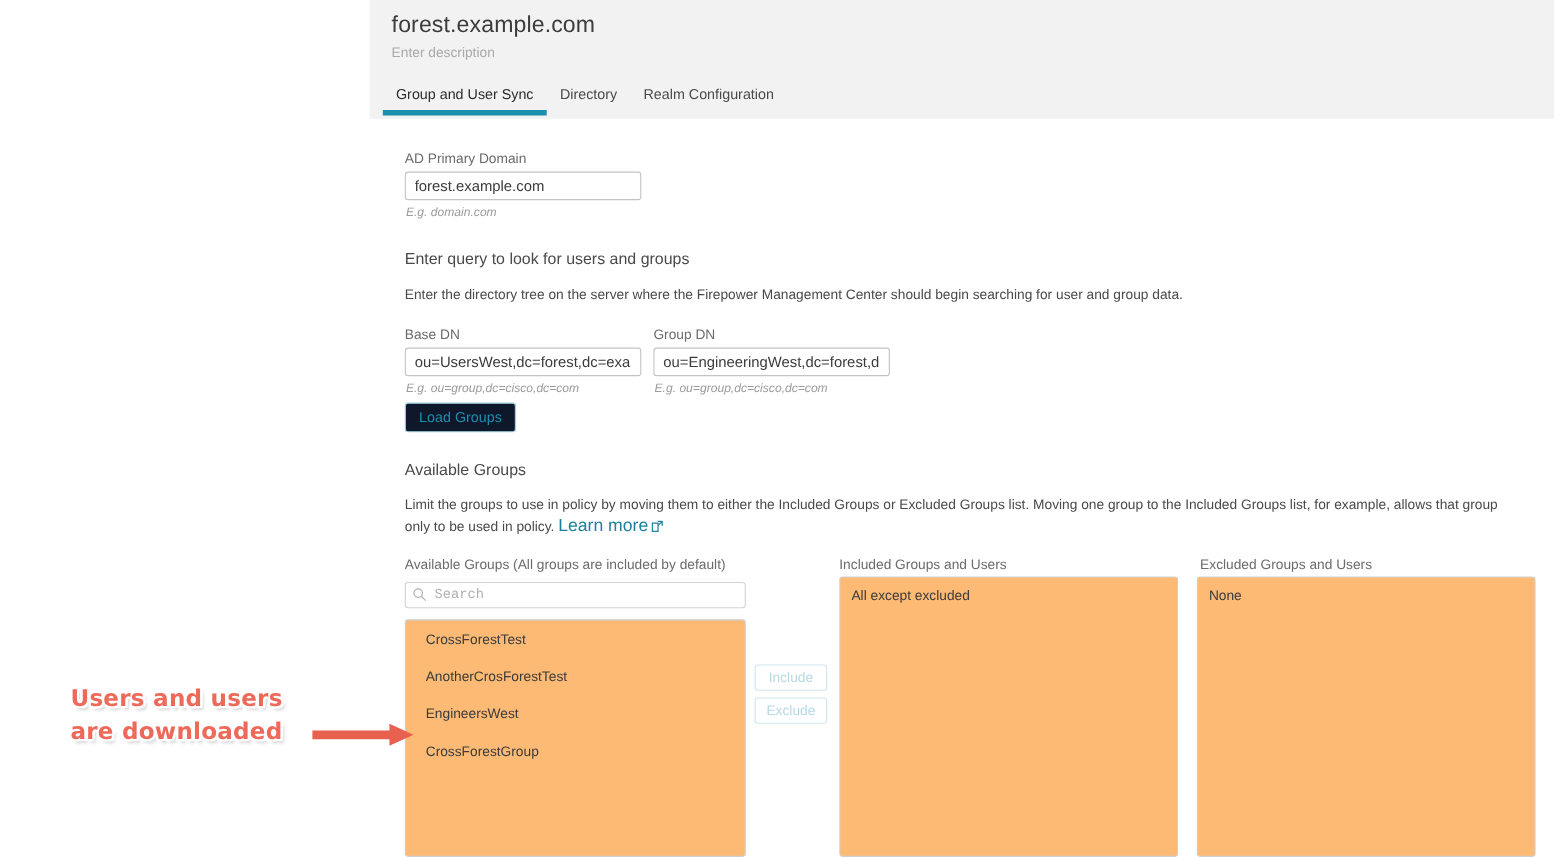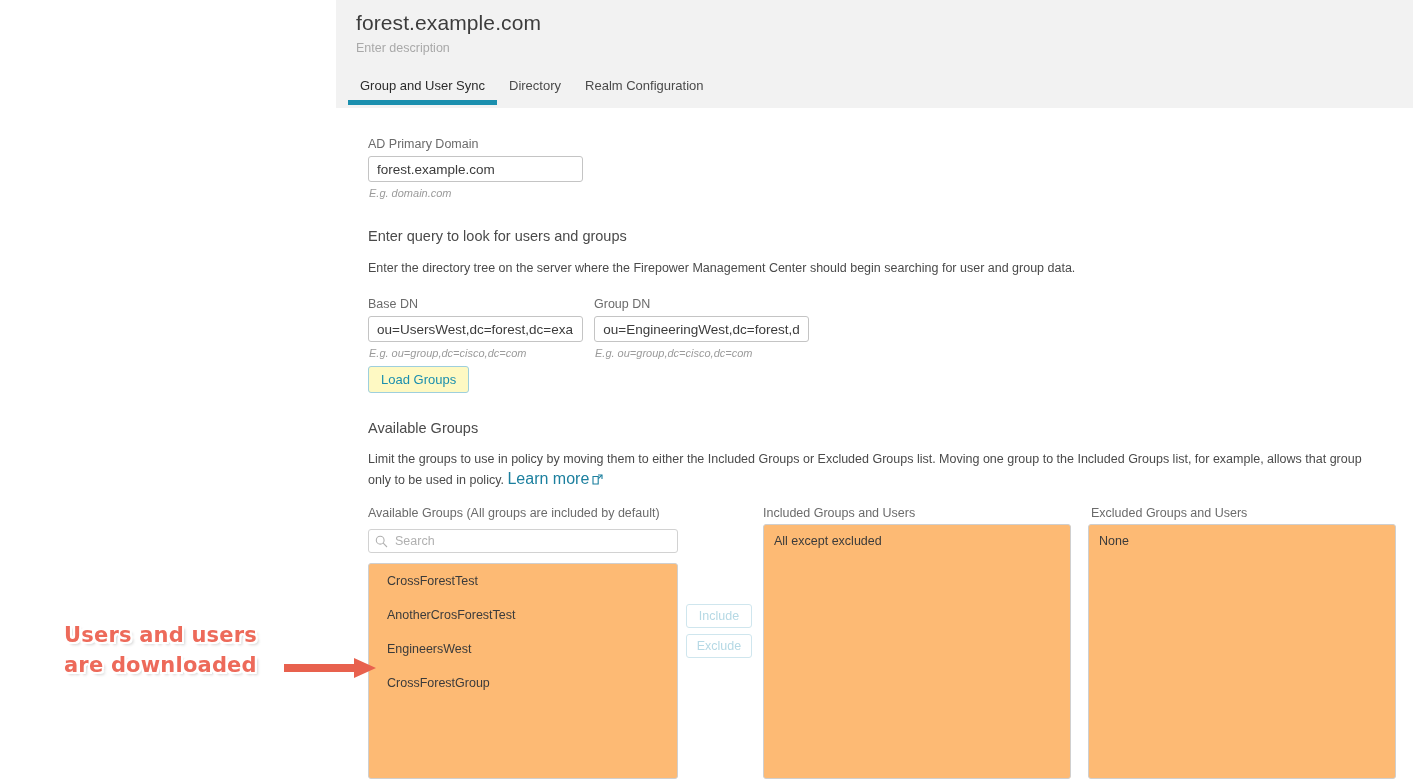--- a/index.html
+++ b/index.html
@@ -51,21 +51,21 @@
   }
 
   .section-head{font-size:14.5px;color:#4a4a4a;}
   .body-text{font-size:12.5px;color:#4a4a4a;line-height:20px;}
 
   .link{color:#1b7f9e;text-decoration:none;font-size:16px;cursor:pointer;}
   .ext-icon{display:inline-block;vertical-align:-1px;margin-left:3px;}
 
   .btn-outline{
     display:inline-block;box-sizing:border-box;
-    border:1px solid #9ecfdd;border-radius:3px;background:#fef9c3;
+    border:1px solid #9ecfdd;border-radius:3px;background:#0f172a;
     color:#1b8fae;font-size:13px;padding:5px 12px;cursor:pointer;
     font-family:"Liberation Sans",sans-serif;
   }
   .btn-disabled{
     display:block;box-sizing:border-box;width:66px;
     border:1px solid #cfe6ee;border-radius:3px;background:#fff;
     color:#b6d9e5;font-size:12.5px;padding:4px 0;text-align:center;
     cursor:default;font-family:"Liberation Sans",sans-serif;
   }
 
@@ -74,21 +74,21 @@
     background:#fdba74;overflow:hidden;
   }
   .listitem{font-size:12.5px;color:#3b3b3b;padding:0 0 0 18px;line-height:34px;}
   .boxtext{font-size:12.5px;color:#3b3b3b;padding:9px 0 0 10px;}
 
   .searchwrap{position:relative;}
   .searchwrap input{
     box-sizing:border-box;width:100%;height:24px;
     border:1px solid #d2d2d2;border-radius:3px;background:#fff;
     font-size:12.5px;color:#3b3b3b;padding:2px 6px 2px 26px;
-    font-family:Liberation Sans, sans-serif;outline:none;
+    font-family:Liberation Mono, monospace;outline:none;
   }
   .searchwrap input::placeholder{color:#b0b0b0;}
   .search-ic{position:absolute;left:7px;top:5px;}
 
   
   .anno{position:absolute;left:64px;top:620px;width:320px;}
   .anno-text{
     font-family:"DejaVu Sans",sans-serif;
     font-weight:bold;font-size:21px;line-height:30px;
     color:#ed6a5a;letter-spacing:.2px;
@@ -122,21 +122,21 @@
     <div style="position:absolute;left:33px;top:79px;" class="hint">E.g. domain.com</div>
 
     <div style="position:absolute;left:32px;top:120px;" class="section-head">Enter query to look for users and groups</div>
     <div style="position:absolute;left:32px;top:150px;width:1000px;" class="body-text">Enter the directory tree on the server where the Firepower Management Center should begin searching for user and group data.</div>
 
     <div style="position:absolute;left:32px;top:189px;" class="field-label">Base DN</div>
     <input class="txtinput" style="position: absolute; left: 32px; top: 208px; width: 215px;" value="ou=UsersWest,dc=forest,dc=exa">
     <div style="position:absolute;left:33px;top:239px;" class="hint">E.g. ou=group,dc=cisco,dc=com</div>
 
     <div style="position:absolute;left:258px;top:189px;" class="field-label">Group DN</div>
-    <input class="txtinput" style="position: absolute; left: 258px; top: 208px; width: 215px; text-align: center;" value="ou=EngineeringWest,dc=forest,d">
+    <input class="txtinput" style="position: absolute; left: 258px; top: 208px; width: 215px;" value="ou=EngineeringWest,dc=forest,d">
     <div style="position:absolute;left:259px;top:239px;" class="hint">E.g. ou=group,dc=cisco,dc=com</div>
 
     <div class="btn-outline" style="position:absolute;left:32px;top:258px;">Load Groups</div>
 
     <div style="position:absolute;left:32px;top:312px;" class="section-head">Available Groups</div>
 
     <div style="position:absolute;left:32px;top:341px;width:1000px;" class="body-text">
       <span>Limit the groups to use in policy by moving them to either the Included Groups or Excluded Groups list. Moving one group to the Included Groups list, for example, allows</span>
       <span>that group only to be used in policy.</span>
       <a class="link" href="#"><span>Learn more</span><span class="ext-icon"><svg width="11" height="11" viewBox="0 0 11 11">

